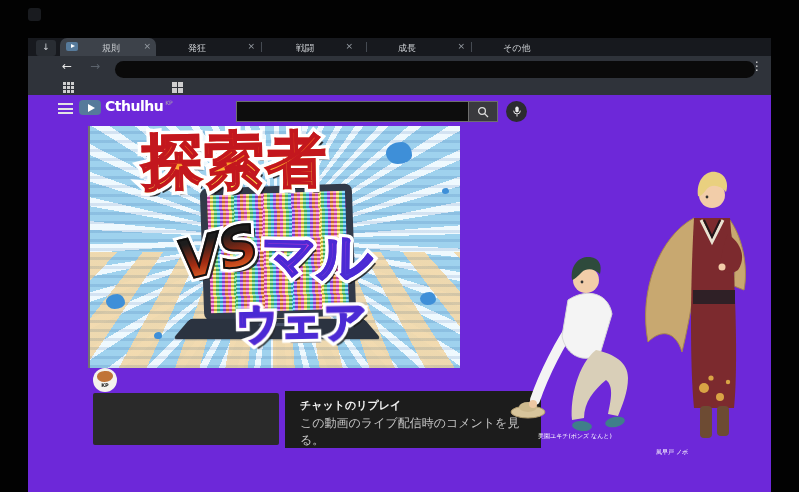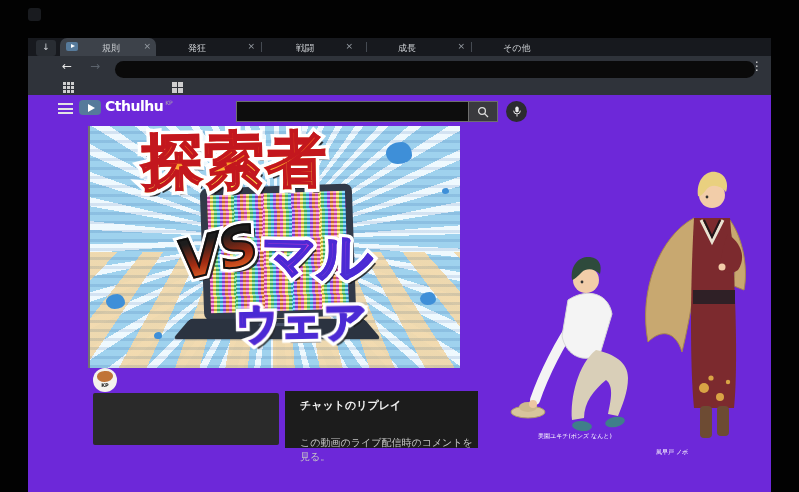--- a/index.html
+++ b/index.html
@@ -75,23 +75,23 @@
     .t1 .front { background:linear-gradient(#e93a1c 18%,#f77f1e 45%,#ffee4f 82%); -webkit-background-clip:text; color:transparent; }
     .tvs .front { background:linear-gradient(#1d1d1d 25%,#a32c12 60%,#ff7b2d 95%); -webkit-background-clip:text; color:transparent; }
     .t2 .front, .t3 .front { background:linear-gradient(150deg,#ff49c9 12%,#d23ed8 42%,#3136d6 85%); -webkit-background-clip:text; color:transparent; }
   }
 
   
   .avatar { position:absolute; left:65px; top:273px; width:24px; height:24px; border-radius:50%; background:#f4f2ee; overflow:hidden; }
   .avatar .blob { position:absolute; left:4px; top:3px; width:16px; height:11px; background:#c07438; border-radius:50% 45% 55% 50%; }
   .avatar .kp { position:absolute; left:0; right:0; top:14px; text-align:center; font-size:5px; font-weight:bold; color:#222; }
   .graybox { position:absolute; left:65px; top:298px; width:186px; height:52px; background:#2a2a2a; border-radius:2px; }
-  .chatpanel { position:absolute; left:257px; top:296px; width:193px; height:57px; background:#1c1c1c; padding:7px 0 0 15px; }
+  .chatpanel { position:absolute; left:257px; top:296px; width:256px; height:57px; background:#1c1c1c; padding:7px 0 0 15px; }
   .chat-title { color:#f1f1f1; font-size:11px; font-weight:bold; }
-  .chat-desc { color:#c6c6c6; font-size:10px; margin-top:23px; }
+  .chat-desc { color:#c6c6c6; font-size:12px; margin-top:2px; }
   .chat-toggle { color:#e2e2e2; font-size:8px; margin-top:7px; }
 
   
   .chars { position:absolute; left:470px; top:45px; width:272px; height:320px; }
   .caption { position:absolute; color:#fff; font-size:6px; white-space:nowrap; }
   .cap-left { left:510px; top:337px; }
   .cap-right { left:628px; top:353px; }
 </style>
 </head>
 <body>

